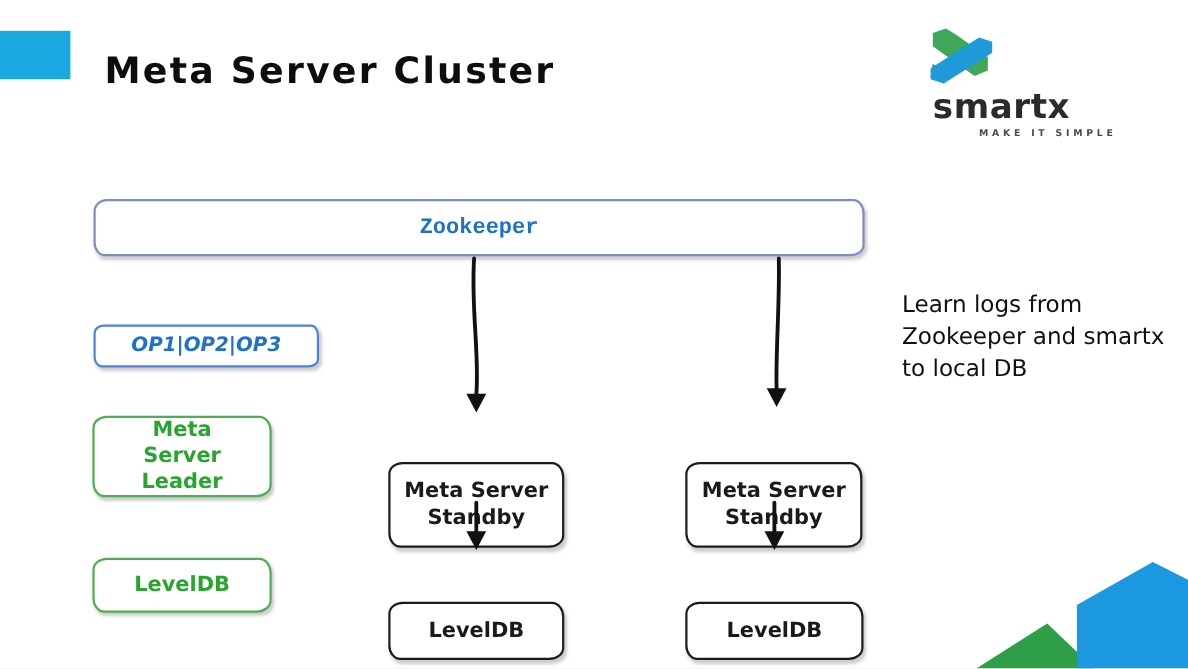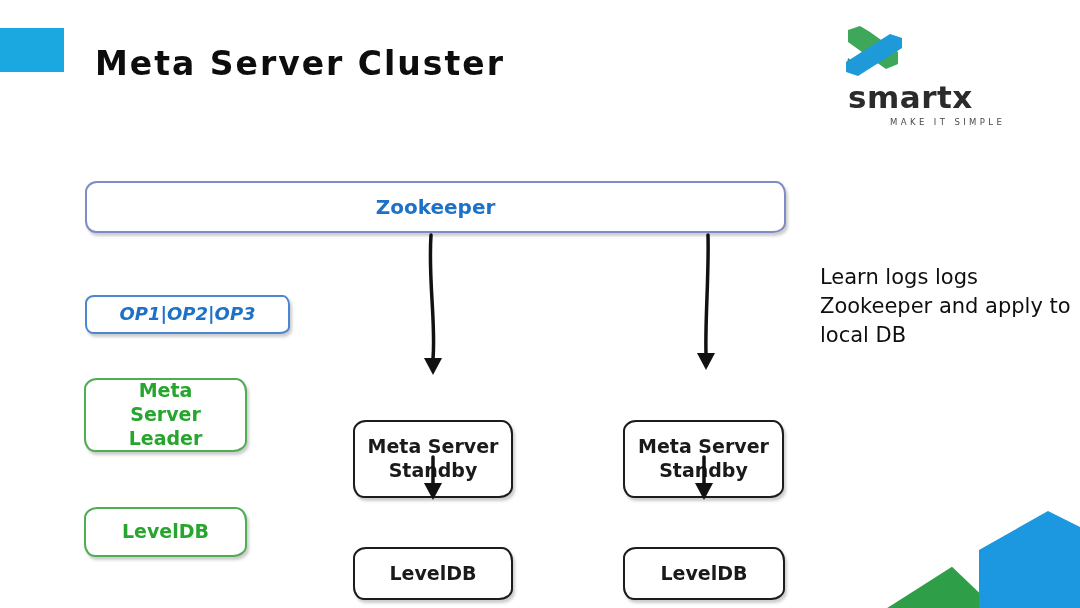--- a/index.html
+++ b/index.html
@@ -42,21 +42,21 @@
   .logo-name {
     font-size: 31px;
     font-weight: 700;
     color: #2b2b2b;
     line-height: 1;
     letter-spacing: 0.5px;
   }
   .logo-tagline {
     margin-top: 4px;
     font-size: 8.5px;
-    font-weight: 400;
+    font-weight: 700;
     letter-spacing: 3.4px;
     color: #4a4a4a;
     padding-left: 42px;
   }
 
   
   .box {
     position: absolute;
     background: #ffffff;
     display: flex;
@@ -69,20 +69,21 @@
   .box span { display: block; line-height: 1.25; }
 
   .zookeeper {
     left: 85px; top: 181px;
     width: 701px; height: 52px;
     border: 2px solid #7e8cc6;
     border-radius: 12px 10px 13px 11px / 11px 13px 10px 12px;
     color: #1d72c8;
     font-size: 20px;
     font-weight: 700;
+    font-family: Liberation Mono, monospace;
   }
   .op-box {
     left: 85px; top: 295px;
     width: 205px; height: 39px;
     border: 2px solid #4a86d4;
     border-radius: 9px 7px 10px 8px / 8px 10px 7px 9px;
     color: #1d72c8;
     font-size: 18px;
     font-weight: 700;
     font-style: italic;
@@ -204,18 +205,18 @@
       <path d="M704,457 L704,484"></path>
     </g>
     <g fill="#111111" stroke="none">
       <polygon points="424,358 442,358 433,375"></polygon>
       <polygon points="697,353 715,353 706,370"></polygon>
       <polygon points="424,483 442,483 433,500"></polygon>
       <polygon points="695,483 713,483 704,500"></polygon>
     </g>
   </svg>
 
-  <div class="annotation">Learn logs logs Zookeeper and apply to local DB</div>
+  <div class="annotation">Learn logs from Zookeeper and smartx to local DB</div>
 
   <div class="decor-green"></div>
   <div class="decor-blue"></div>
 
 </div>
 
 </body></html>

